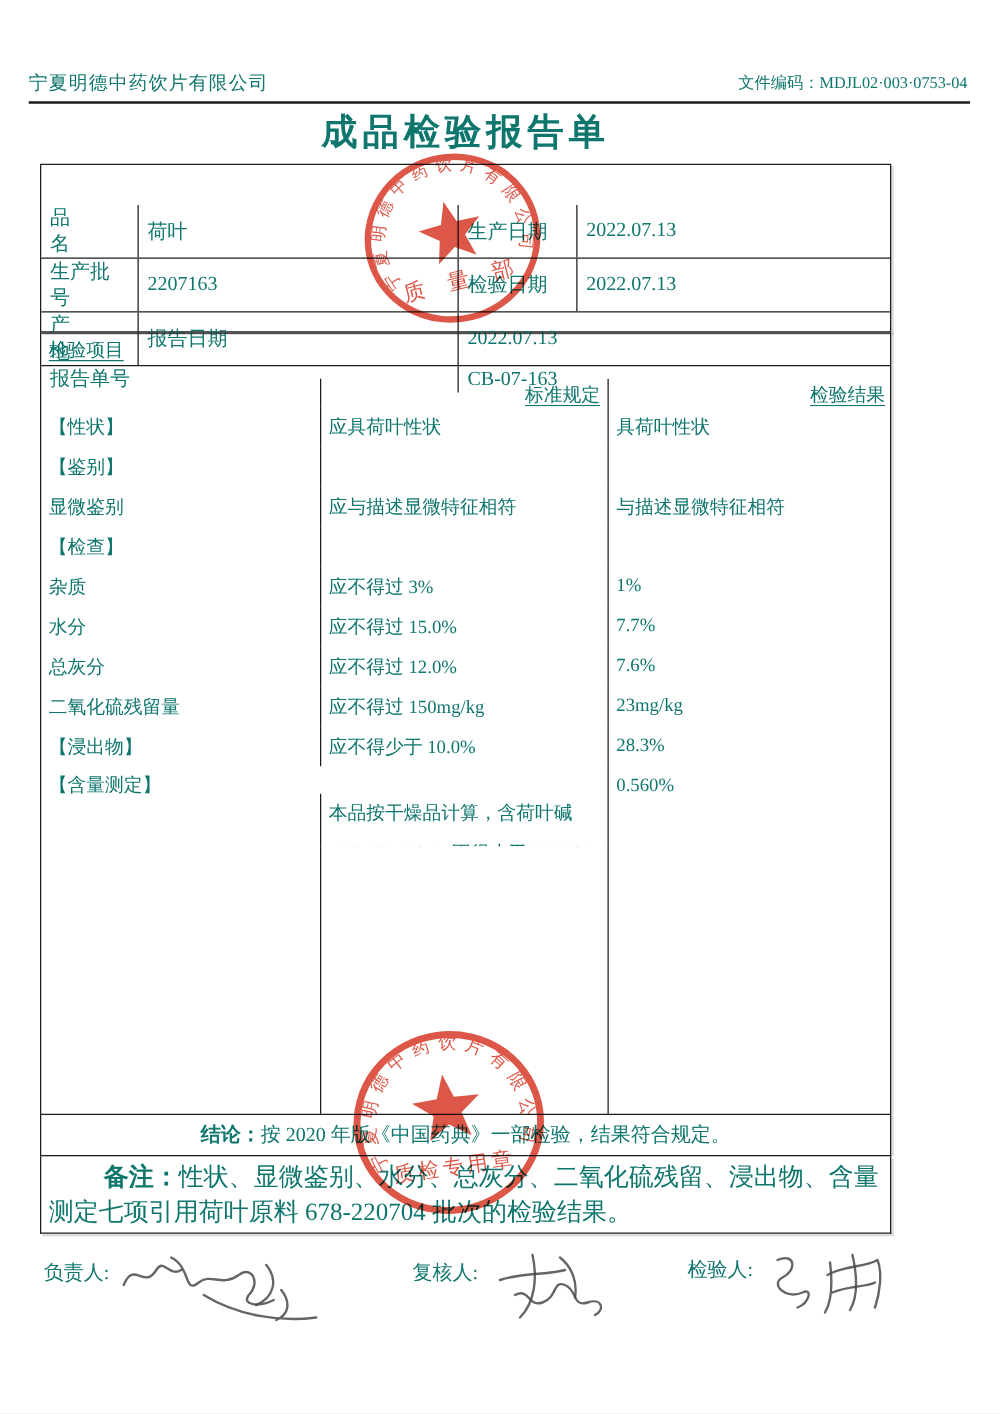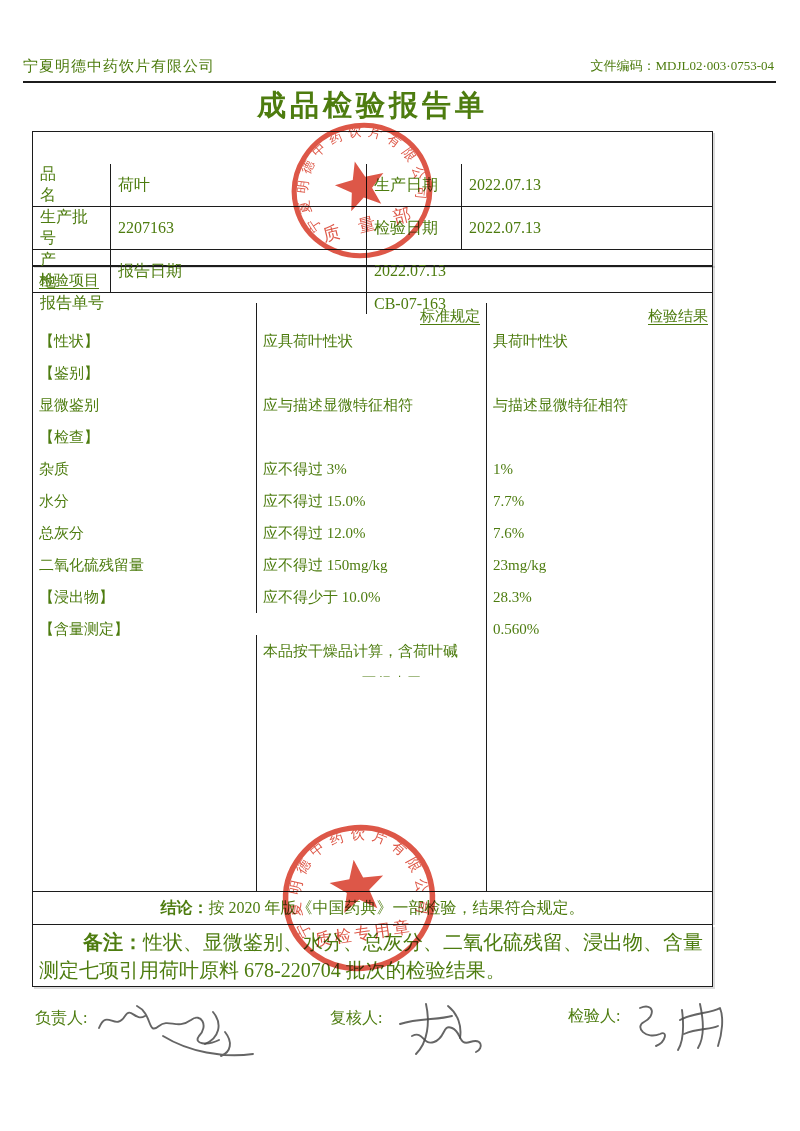--- a/index.html
+++ b/index.html
@@ -1,18 +1,18 @@
 <!DOCTYPE html>
 <html><head>
 <meta charset="utf-8">
 <style>
   html,body{margin:0;padding:0;background:#e8e8e8;}
   .page{
     position:relative;width:800px;height:1131px;margin:0 auto;background:#ffffff;
-    font-family:"Liberation Serif","DejaVu Serif",serif;color:#4d7c0f;overflow:hidden;
+    font-family:"Liberation Serif","DejaVu Serif",serif;color:#0f766e;overflow:hidden;
   }
   
   .hdr-left{position:absolute;left:23px;top:57px;font-size:15px;letter-spacing:1px;}
   .hdr-right{position:absolute;right:26px;top:57px;font-size:13px;}
   .hdr-rule{position:absolute;left:23px;top:81px;width:753px;height:2px;background:#1c1c1c;}
   .doc-title{
     position:absolute;left:32px;top:86px;width:681px;text-align:center;
     font-family:"Liberation Sans","DejaVu Sans",sans-serif;
     font-size:29px;font-weight:bold;letter-spacing:4px;
   }
@@ -178,21 +178,21 @@
   </div>
   <div class="sig-group" style="left:330px;top:998px;">
     <span class="lab">复核人:</span>
     <svg class="sig-ink" width="110" height="62" viewBox="0 0 110 62">
       <path d="M38,6 C42,24 40,44 28,56"></path>
       <path d="M12,26 C30,20 50,22 64,18"></path>
       <path d="M24,38 C36,32 34,48 46,44 C58,40 54,26 64,30 C74,34 70,48 82,44 C94,40 96,50 88,54"></path>
       <path d="M60,8 C70,16 74,28 72,40"></path>
     </svg>
   </div>
-  <div class="sig-group" style="left:568px;top:996px;">
+  <div class="sig-group" style="left:550px;top:996px;">
     <span class="lab">检验人:</span>
     <svg class="sig-ink" width="120" height="62" viewBox="0 0 120 62">
       <path d="M14,12 C28,6 30,20 18,26 C8,31 20,44 34,38 C42,34 40,46 30,50"></path>
       <path d="M56,14 C58,30 58,44 52,54 M74,8 C78,26 78,42 72,52"></path>
       <path d="M54,24 C68,16 84,18 94,12 C98,22 96,38 92,50"></path>
       <path d="M58,38 C72,32 84,34 92,30"></path>
     </svg>
   </div>
 
   <svg class="stamp stamp-1" width="146" height="149" viewBox="0 0 200 200">

